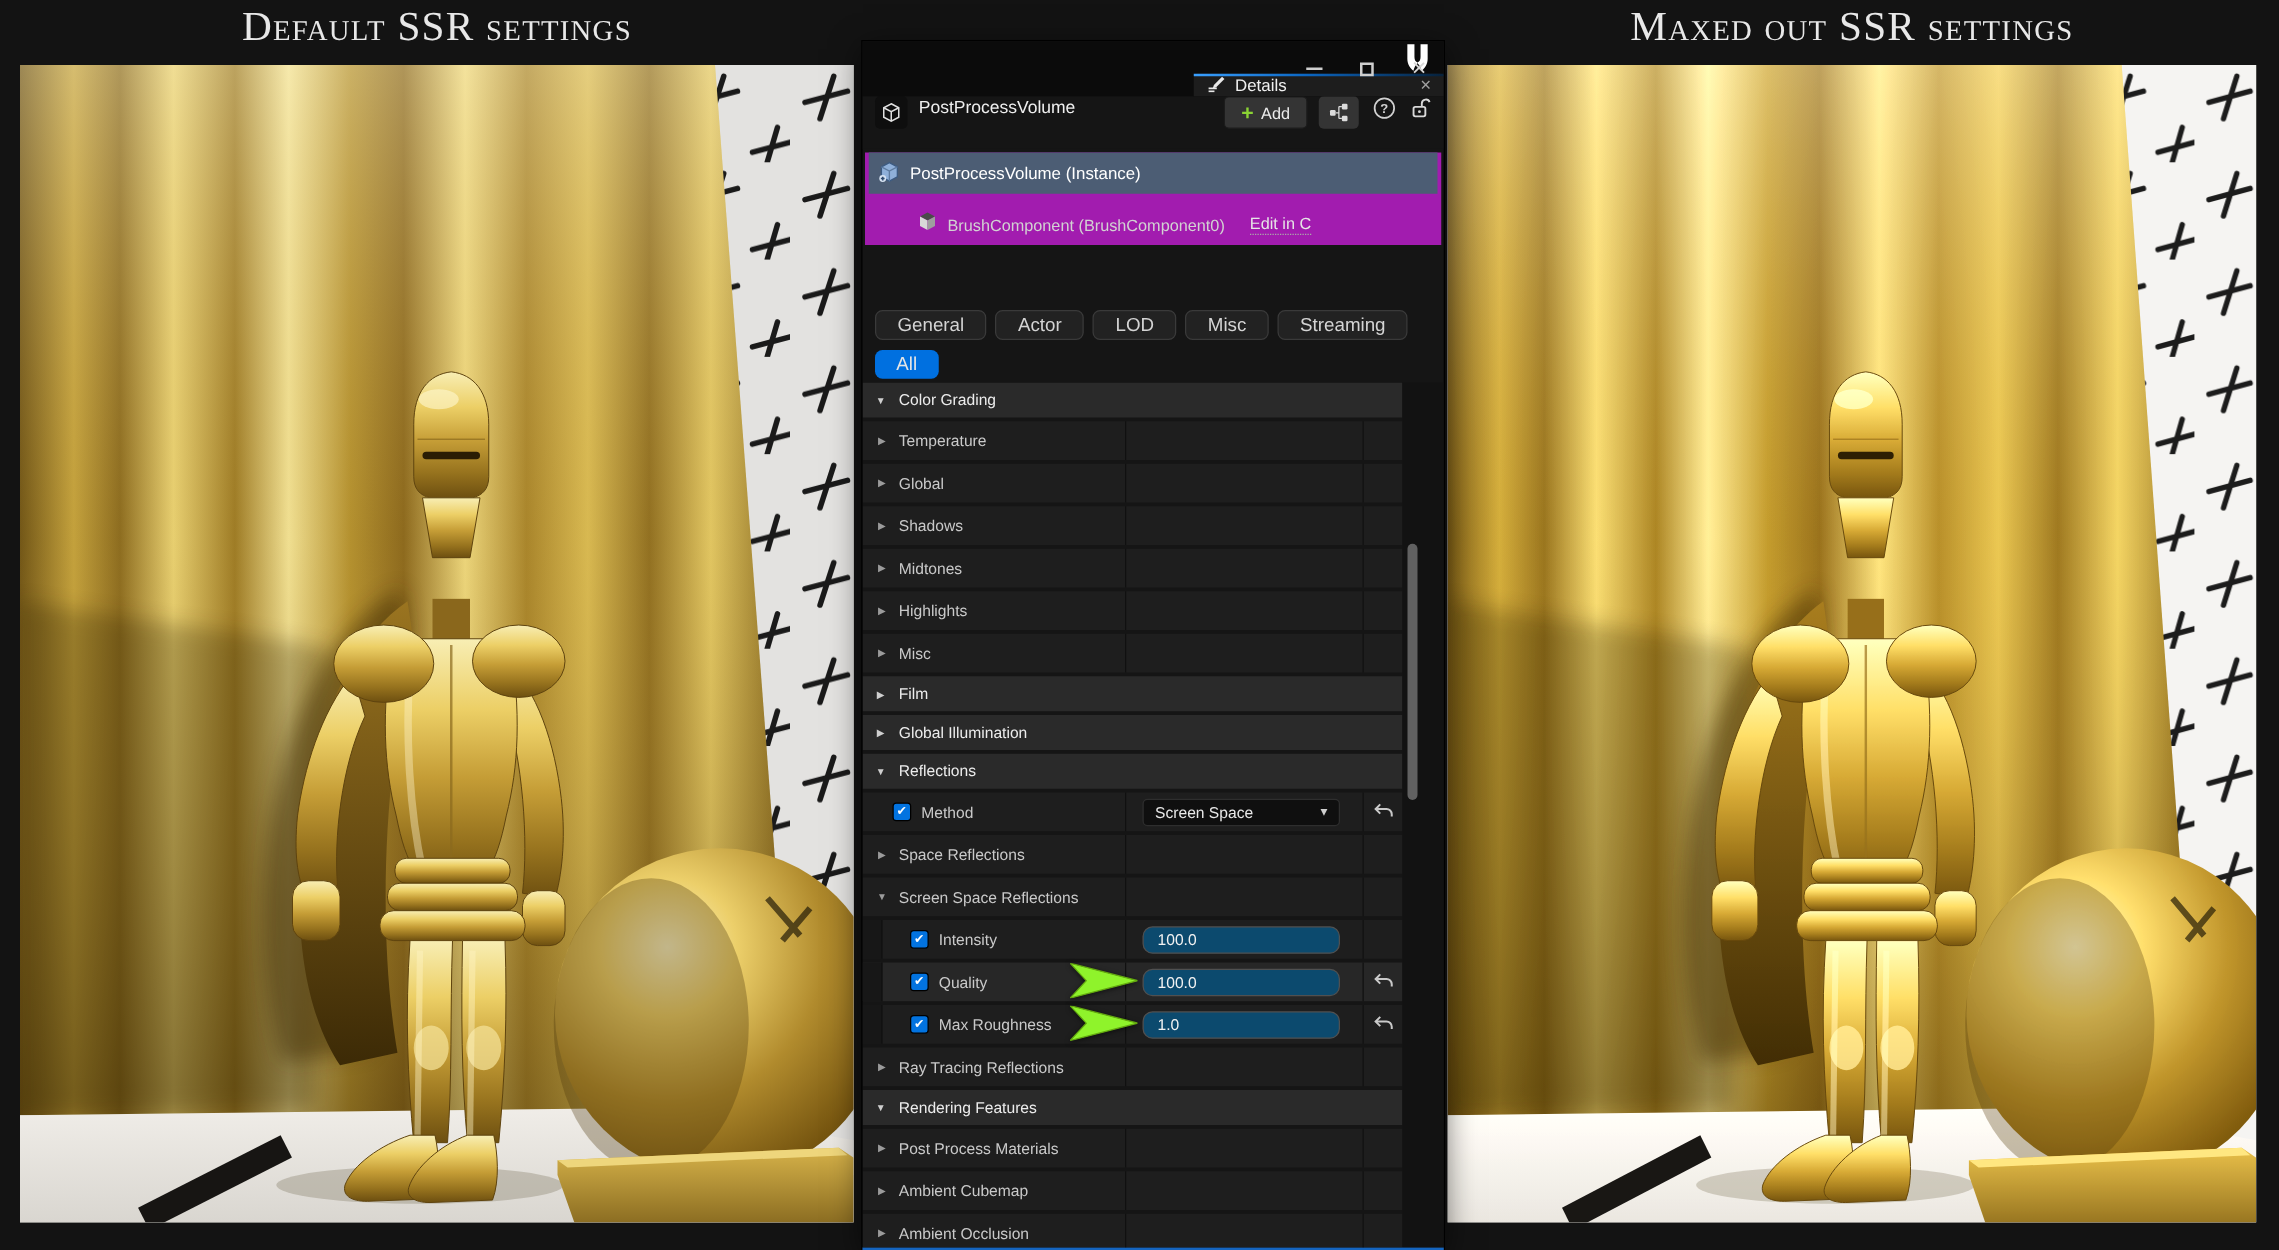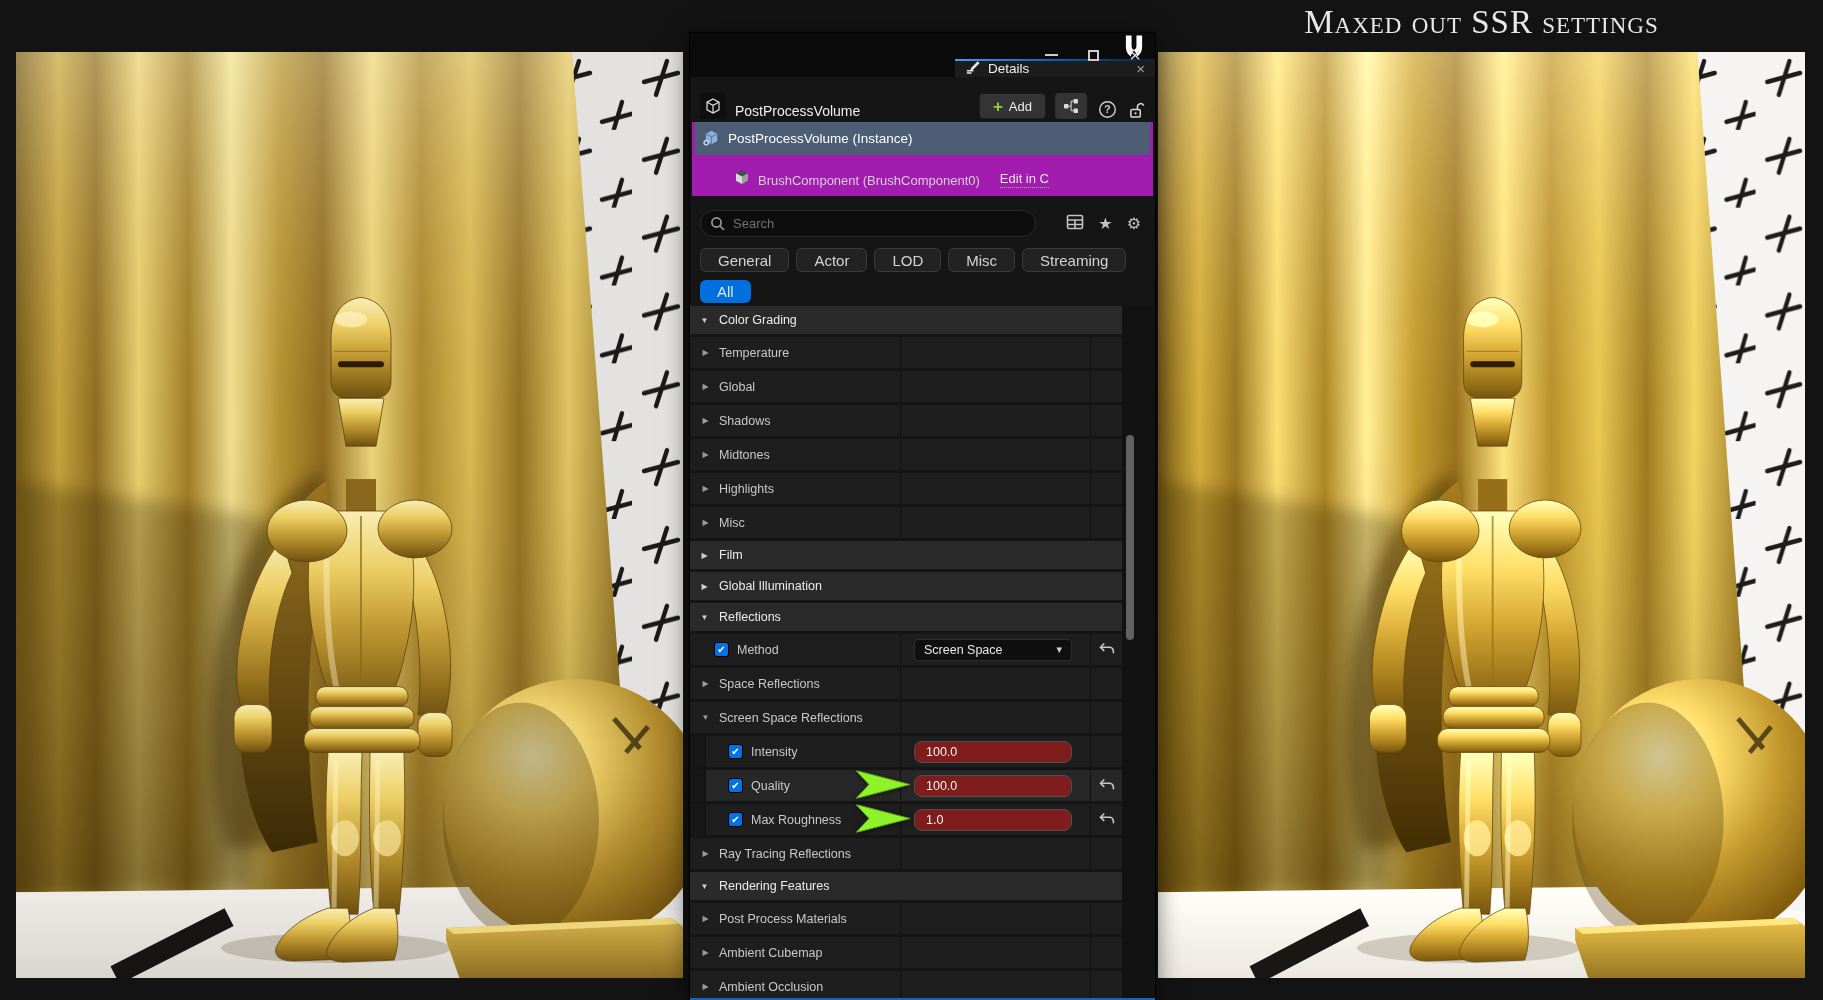--- a/index.html
+++ b/index.html
@@ -32,21 +32,21 @@
          display:flex; align-items:center; padding:0 10px; color:#f0f0f0; font-size:13.5px; }
   .tab::before { content:''; position:absolute; top:0; left:0; right:0; height:2px;
                  background:linear-gradient(90deg,#3aa0ff 0%,#0b66c2 45%,#07213a 100%); }
   .tab-label { margin-left:8px; }
   .tab-close { margin-left:auto; color:#a0a0a0; font-size:15px; cursor:default; }
   .wctrls { position:absolute; right:14px; top:0; height:44px; display:flex; align-items:center; gap:30px; }
   .wmin { width:13px; height:2px; background:#cfcfcf; }
   .wmax { width:11px; height:11px; border:2px solid #cfcfcf; }
   .wclose { color:#d8d8d8; font-size:20px; line-height:1; }
 
-  .toolbar { height:42px; display:flex; align-items:flex-end; padding:0 10px; background:#151515; }
+  .toolbar { height:42px; display:flex; align-items:flex-start; padding:0 10px; background:#151515; }
   .objicon { width:26px; height:26px; background:#0e0e0e; border-radius:4px;
              display:flex; align-items:center; justify-content:center; }
   .objname { margin-left:9px; font-size:14px; color:#efefef; }
   .add-btn { margin-left:auto; display:flex; align-items:center; gap:6px; background:#343434;
              border:1px solid #1c1c1c; border-radius:4px; height:26px; padding:0 13px;
              color:#ececec; font-size:13px; }
   .plus { color:#8bd334; font-size:17px; font-weight:bold; line-height:1; }
   .tree-btn { width:32px; height:26px; background:#343434; border:none; border-radius:4px; margin-left:9px;
               display:flex; align-items:center; justify-content:center; }
   .iconbtn { margin-left:11px; display:flex; align-items:center; justify-content:center; }
@@ -90,34 +90,35 @@
            padding-left:10px; color:#c9c9c9; font-size:12.5px; overflow:hidden; white-space:nowrap; }
   .prow.ind1 .pname { padding-left:24px; }
   .prow.ind2 .pname { padding-left:38px; }
   .prow.ind2::before { content:''; position:absolute; left:0; top:0; bottom:0; width:15px;
            background:#171717; border-right:1px solid #101010; }
   .pval { border-right:1px solid #101010; display:flex; align-items:center; padding:0 8px 0 13px; }
   .preset { display:flex; align-items:center; justify-content:center; }
 
   .cb { width:15px; height:15px; flex:0 0 15px; background:#0273e0; border:1px solid #000;
         border-radius:3px; color:#fff; font-size:10px; line-height:14px; text-align:center; }
-  .ibox { height:22px; width:158px; background:#7f1d1d; border:1px solid #505050; border-radius:8px;
+  .ibox { height:22px; width:158px; background:#0c4a6e; border:1px solid #505050; border-radius:8px;
           display:flex; align-items:center; padding:0 11px; color:#f2f2f2; font-size:12.5px; }
   .dd   { height:22px; width:158px; background:#0f0f0f; border:1px solid #2e2e2e; border-radius:4px;
           display:flex; align-items:center; justify-content:space-between; padding:0 9px;
           color:#e8e8e8; font-size:12.5px; }
   .ddchev { color:#cfcfcf; font-size:11px; }
   .garrow { position:absolute; left:166px; top:50%; transform:translateY(-50%); z-index:5;
             filter:drop-shadow(0 1px 2px rgba(0,0,0,.55)); }
 </style>
 </head>
 <body>
 
 <div class="stage">
 
+  <div class="title left">Default SSR settings</div>
   <div class="title right">Maxed out SSR settings</div>
 
   <div class="scene scene-left">
 <svg viewBox="0 0 667 928" preserveAspectRatio="none">
  <defs>
   <linearGradient id="foilG" x1="0" x2="1" y1="0" y2="0">
    <stop offset="0" stop-color="#6e5315"></stop>
             <stop offset=".07" stop-color="#c3a13c"></stop>
    <stop offset=".13" stop-color="#8a6a1e"></stop>
             <stop offset=".20" stop-color="#e9d172"></stop>
@@ -410,41 +411,20 @@
               <path fill="#4a4a4a" d="M8 1l6 3.2L8 7.4 2 4.2z"></path>
               <path fill="#d8d8d8" d="M2 4.2l6 3.2V15l-6-3.2z"></path>
               <path fill="#9e9e9e" d="M14 4.2 8 7.4V15l6-3.2z"></path>
             </svg>
         </span>
         <span>BrushComponent (BrushComponent0)</span>
         <span class="edit-link">Edit in C</span>
       </div>
     </div>
 
-    <div class="searchrow">
-      <div class="searchbox">
-        <span class="mag">
-          <svg width="16" height="16" viewBox="0 0 16 16">
-              <circle cx="6.5" cy="6.5" r="4.6" fill="none" stroke="#9a9a9a" stroke-width="1.7"></circle>
-              <path d="M10 10l4 4" stroke="#9a9a9a" stroke-width="1.7"></path>
-            </svg>
-        </span>
-        <input type="text" placeholder="Search" style="">
-      </div>
-      <div class="srch-icons">
-        <span>
-          <svg width="18" height="18" viewBox="0 0 18 18">
-              <rect x="1.5" y="2.5" width="15" height="13" rx="1.5" fill="none" stroke="#c2c2c2" stroke-width="1.6"></rect>
-              <path stroke="#c2c2c2" stroke-width="1.6" d="M1.5 7h15M1.5 11.5h15M9 7v8.5"></path>
-            </svg>
-        </span>
-        <span class="uchar">★</span>
-        <span class="uchar">⚙</span>
-      </div>
-    </div>
 
     <div class="filters" id="filters">
         <button class="fbtn">General</button>
         <button class="fbtn">Actor</button>
         <button class="fbtn">LOD</button>
         <button class="fbtn">Misc</button>
         <button class="fbtn">Streaming</button>
       </div>
     <button class="allbtn" id="allbtn" style="background: rgb(0, 112, 224);">All</button>
 

